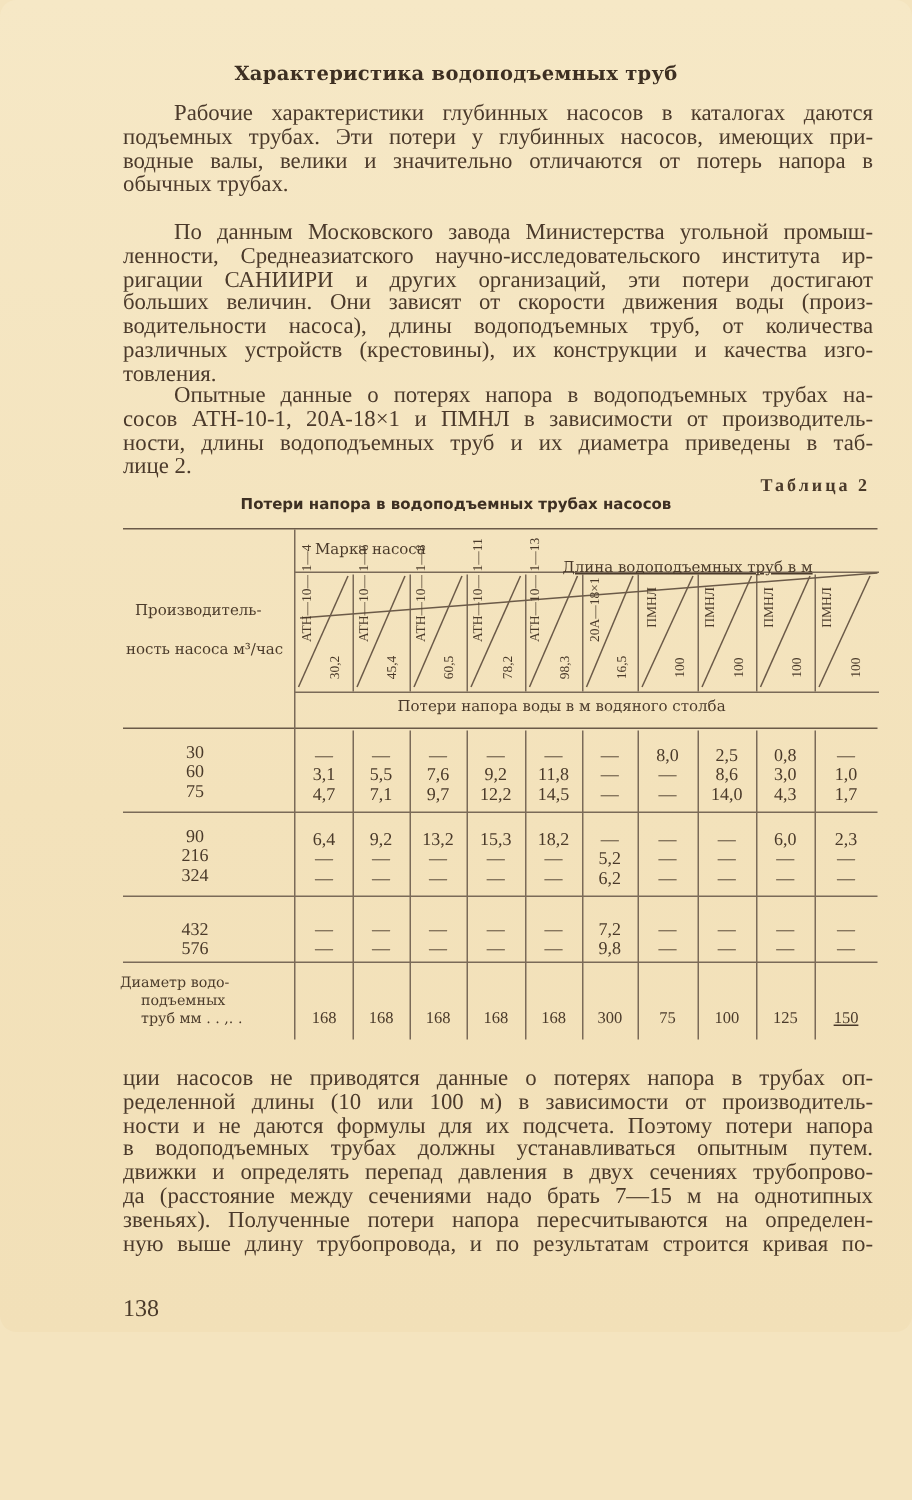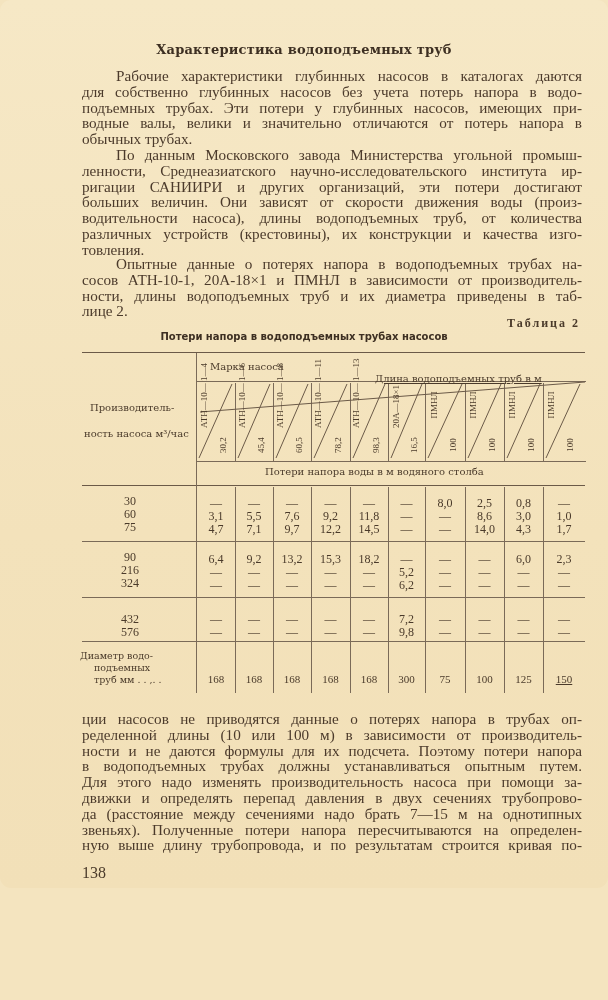--- a/index.html
+++ b/index.html
@@ -60,21 +60,20 @@
   </style>
 </head>
 <body>
 
 <div class="page">
 
   <div class="title">Характеристика водоподъемных труб</div>
 
   <div class="para" style="top:68px;">
     <span class="ln indent">Рабочие характеристики глубинных насосов в каталогах даются</span>
-    <span class="ln">для собственно глубинных насосов без учета потерь напора в водо-</span>
     <span class="ln">подъемных трубах. Эти потери у глубинных насосов, имеющих при-</span>
     <span class="ln">водные валы, велики и значительно отличаются от потерь напора в</span>
     <span class="ln last">обычных трубах.</span>
   </div>
 
   <div class="para" style="top:147px;">
     <span class="ln indent">По данным Московского завода Министерства угольной промыш-</span>
     <span class="ln">ленности, Среднеазиатского научно-исследовательского института ир-</span>
     <span class="ln">ригации САНИИРИ и других организаций, эти потери достигают</span>
     <span class="ln">больших величин. Они зависят от скорости движения воды (произ-</span>
@@ -279,21 +278,20 @@
     <div class="cell" style="left:465px; top:673px; width:39px; font-size:11px;">100</div>
     <div class="cell" style="left:504px; top:673px; width:39px; font-size:11px;">125</div>
     <div class="cell" style="left:543px; top:673px; width:42px; font-size:11px;text-decoration:underline;">150</div>
   </div>
 
   <div class="para" style="top:711px;">
     <span class="ln">ции насосов не приводятся данные о потерях напора в трубах оп-</span>
     <span class="ln">ределенной длины (10 или 100 м) в зависимости от производитель-</span>
     <span class="ln">ности и не даются формулы для их подсчета. Поэтому потери напора</span>
     <span class="ln">в водоподъемных трубах должны устанавливаться опытным путем.</span>
-    <span class="ln">Для этого надо изменять производительность насоса при помощи за-</span>
     <span class="ln">движки и определять перепад давления в двух сечениях трубопрово-</span>
     <span class="ln">да (расстояние между сечениями надо брать 7—15 м на однотипных</span>
     <span class="ln">звеньях). Полученные потери напора пересчитываются на определен-</span>
     <span class="ln">ную выше длину трубопровода, и по результатам строится кривая по-</span>
   </div>
 
   <div class="pagenum">138</div>
 </div>
 
 </body></html>

